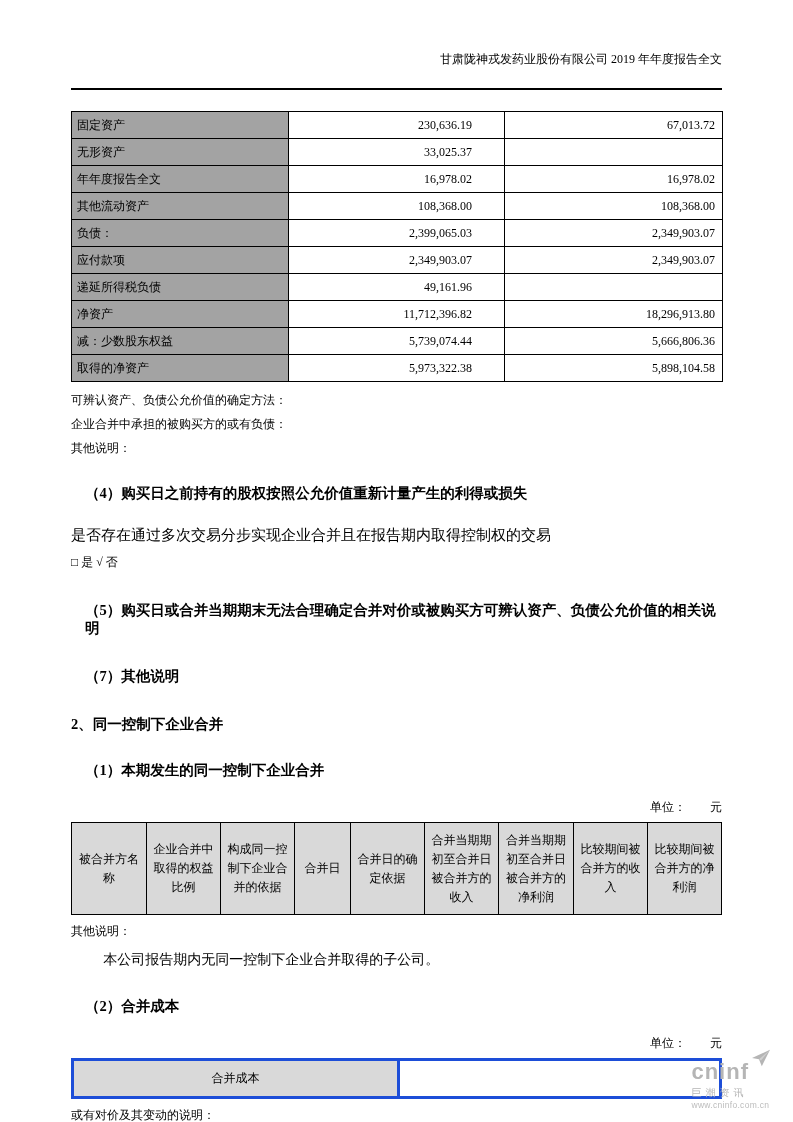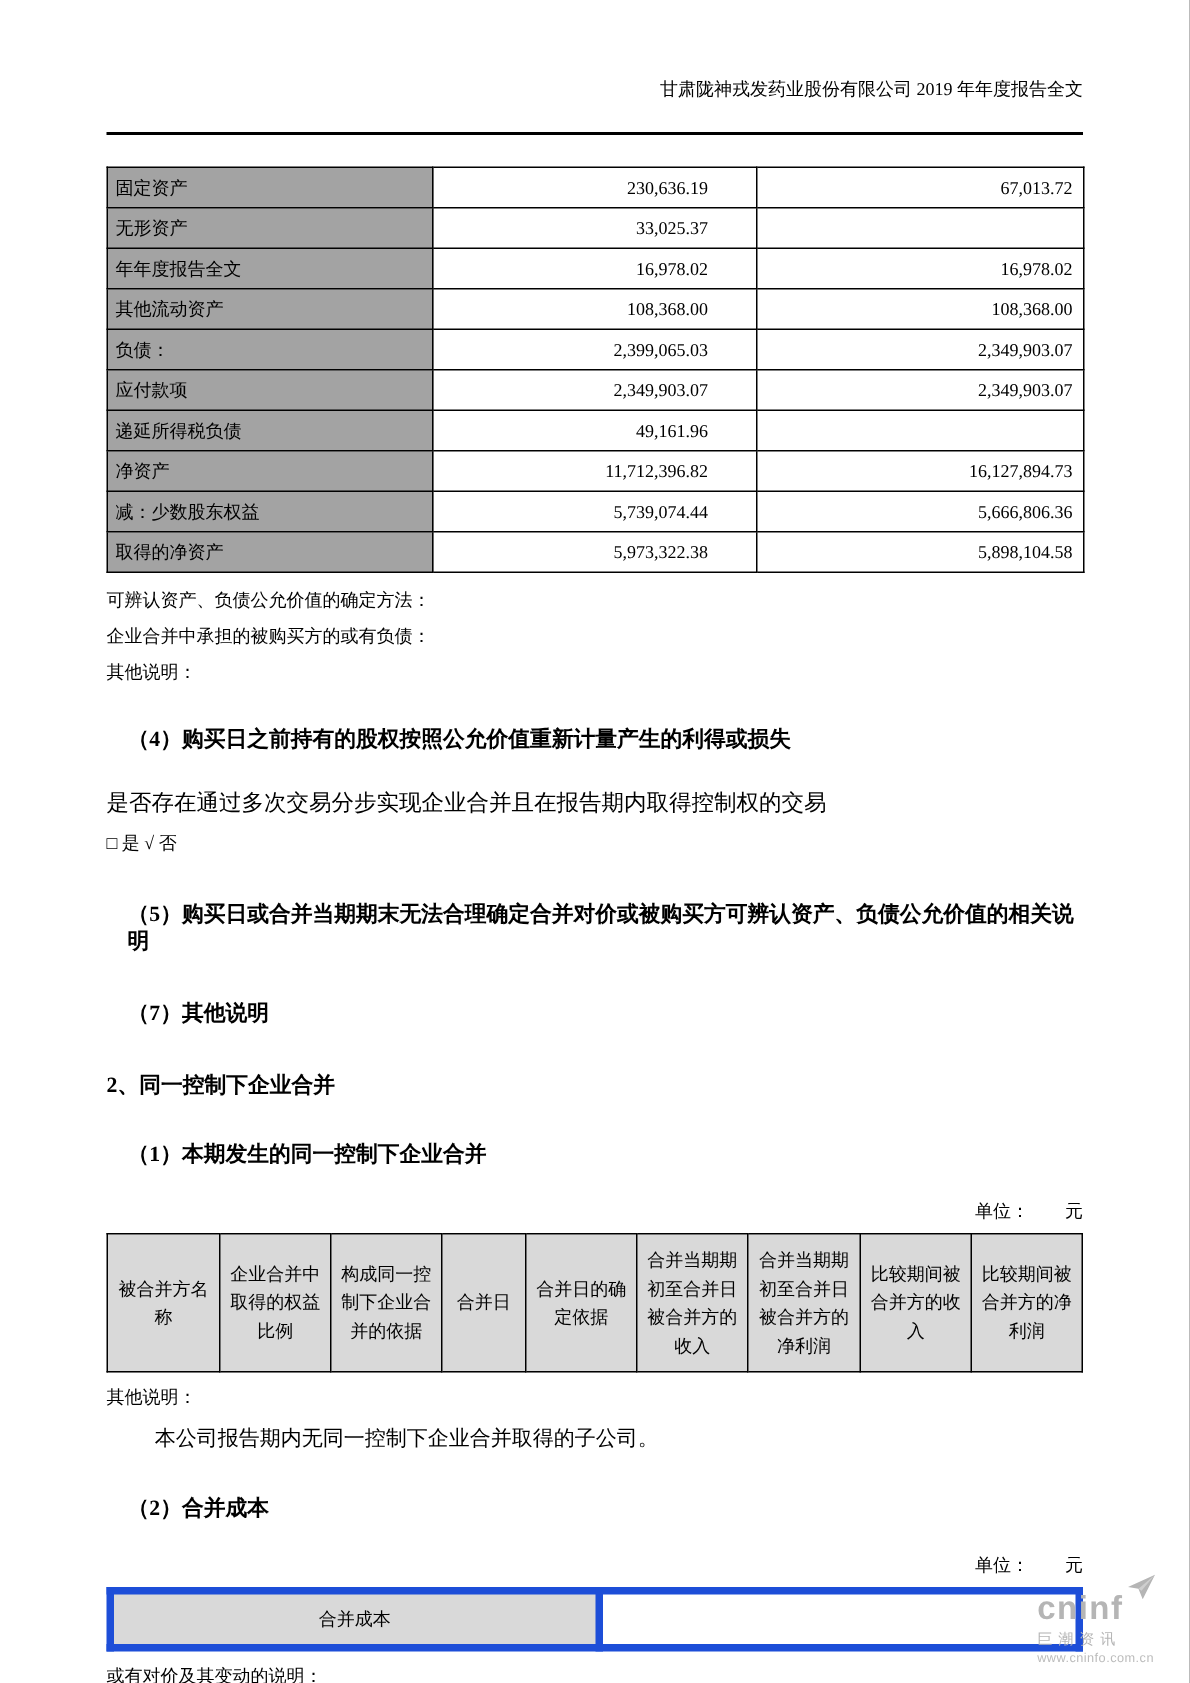--- a/index.html
+++ b/index.html
@@ -48,21 +48,21 @@
   .merger-table th {
     border:1px solid #000; background:#d9d9d9; font-weight:normal;
     text-align:center; vertical-align:middle; height:92px;
     line-height:19px; padding:3px 4px;
   }
 
   .para { font-size:14px; line-height:18px; margin-top:12px; text-indent:2.3em; }
 
   
   .cost-table { margin-top:6px; font-size:12px; }
-  .cost-table td { border:5px solid #1d4ed8; height:38px; vertical-align:middle; }
+  .cost-table td { border:3px solid #1d4ed8; height:38px; vertical-align:middle; }
   .cost-table td.lbl { background:#d9d9d9; text-align:center; }
 
   .page-number { text-align:right; font-size:12px; margin-top:26px; }
 
   
   .watermark { position:absolute; right:22px; bottom:12px; color:#b5b5b5;
                font-family:"Liberation Sans","DejaVu Sans",sans-serif; }
   .wm-top { display:flex; align-items:center; justify-content:flex-start; }
   .wm-logo-text { font-size:22px; font-weight:bold; letter-spacing:1px; color:#b5b5b5;margin-top:28px; }
   .wm-icon { margin-left:2px; }
@@ -117,21 +117,21 @@
           <td class="num-pri">2,349,903.07</td>
         </tr>
         <tr>
           <td class="lbl">递延所得税负债</td>
           <td class="num-cur">49,161.96</td>
           <td class="num-pri"></td>
         </tr>
         <tr>
           <td class="lbl">净资产</td>
           <td class="num-cur">11,712,396.82</td>
-          <td class="num-pri">16,127,894.73</td>
+          <td class="num-pri">18,296,913.80</td>
         </tr>
         <tr>
           <td class="lbl">减：少数股东权益</td>
           <td class="num-cur">5,739,074.44</td>
           <td class="num-pri">5,666,806.36</td>
         </tr>
         <tr>
           <td class="lbl">取得的净资产</td>
           <td class="num-cur">5,973,322.38</td>
           <td class="num-pri">5,898,104.58</td>

